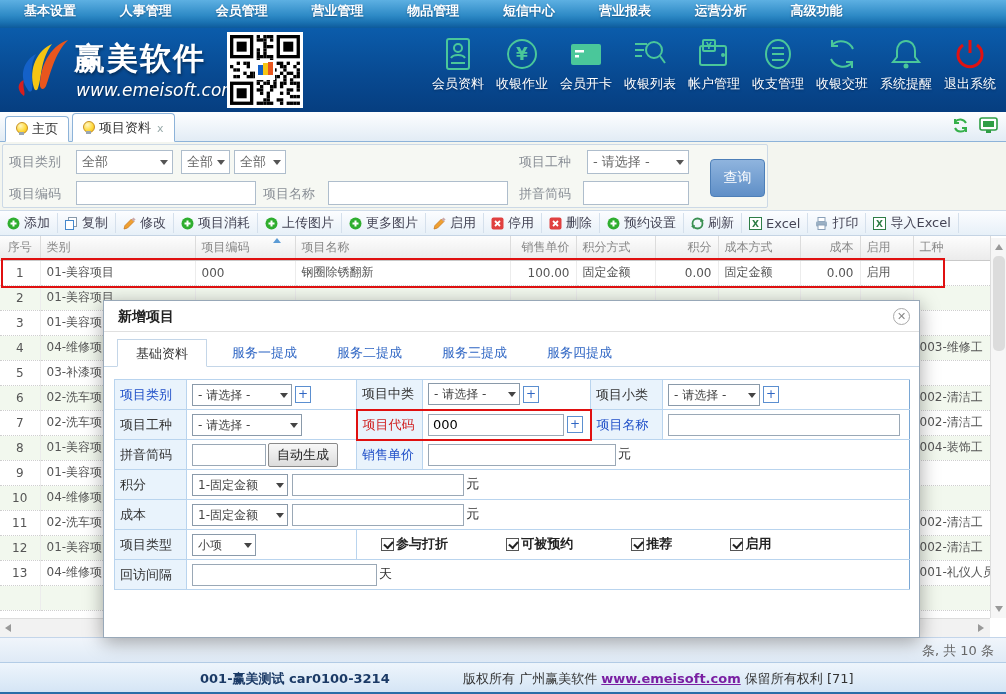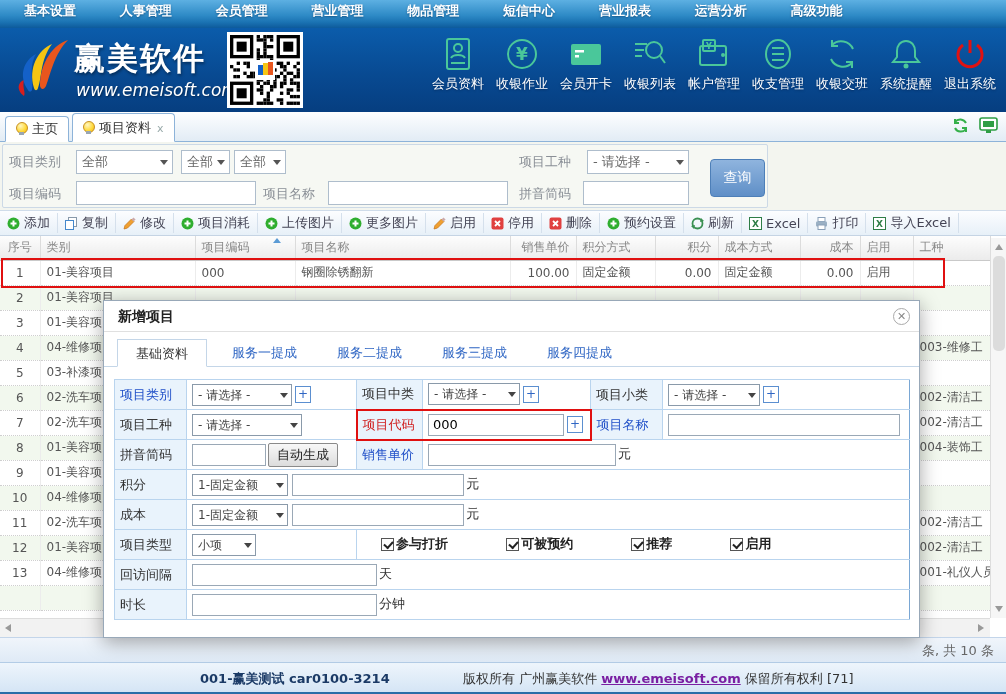--- a/index.html
+++ b/index.html
@@ -827,20 +827,16 @@
           <span class="chkitem">
                 <span class="chkbox on"></span>
                 <span>启用</span>
               </span>
         </td>
       </tr>
       <tr>
         <td class="flabel">回访间隔</td>
         <td colspan="5"><input class="finp" style="width: 185px;"><span class="unit">天</span></td>
       </tr>
-      <tr>
-        <td class="flabel">时长</td>
-        <td colspan="5"><input class="finp" style="width: 185px;"><span class="unit">分钟</span></td>
-      </tr>
     </tbody>
       </table>
   </div>
 </div>
 
 </body></html>

